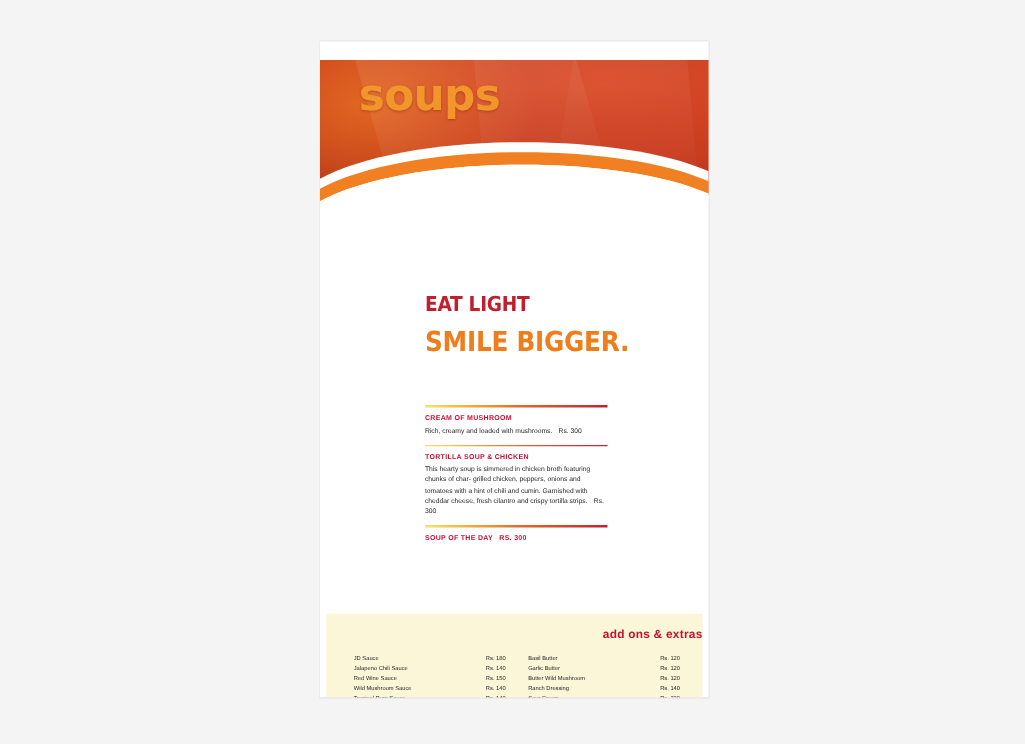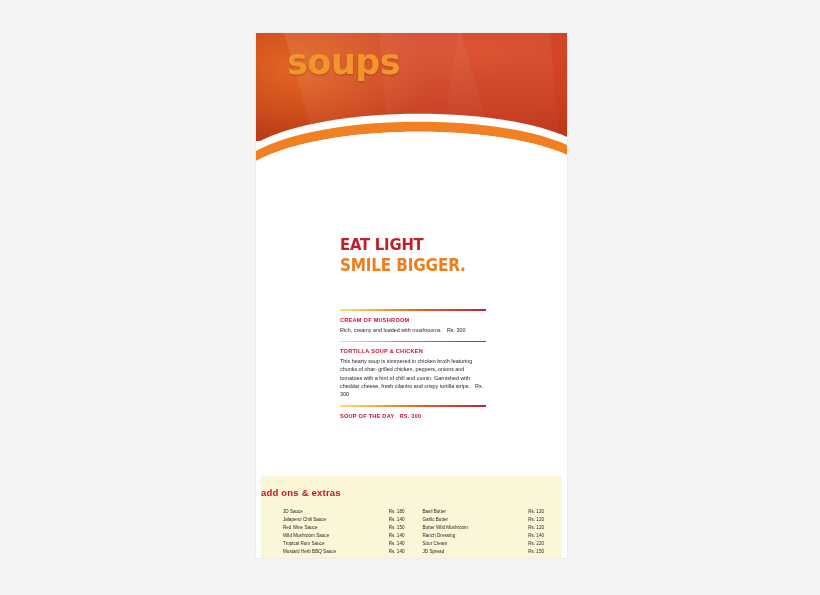--- a/index.html
+++ b/index.html
@@ -29,20 +29,21 @@
 
   
   .header {
     position: relative;
     width: 100%;
     height: 108px;
     overflow: hidden;
     background:
       radial-gradient(ellipse 150% 120% at 72% 18%,
           #d9441f 0%, #cf3d1c 22%, #c8381a 45%, #b83317 70%, #a82d14 100%);
+    margin-top: 15px;
   }
   .header .ray {
     position: absolute;
     top: -40px;
     width: 170px;
     height: 200px;
     background: linear-gradient(to bottom, rgba(255,255,255,0.10), rgba(255,255,255,0));
     transform-origin: 50% 0%;
     pointer-events: none;
   }
@@ -84,34 +85,34 @@
   
   .sheet-body {
     position: relative;
     padding: 0;
     background: #fff;
   }
 
   .tagline {
     position: absolute;
     left: 84px;
-    top: 95px;
+    top: 79px;
     font-family: "DejaVu Sans Condensed", "Liberation Sans Narrow", "Liberation Sans", sans-serif;
     font-weight: bold;
     font-size: 16.5px;
     line-height: 18px;
     letter-spacing: -0.2px;
   }
   .tagline .l1, .tagline .l2 { color: #c01f2e; display: block; }
   .tagline .l3 {
     color: #ef7d1c;
     display: block;
-    font-size: 17px;
+    font-size: 22px;
     line-height: 21px;
-    margin-top: 1px;
+    margin-top: 11px;
   }
 
   
   .rule {
     height: 1.5px;
     background: linear-gradient(to right, #f6e36a 0%, #f2b33a 22%, #e2622a 55%, #c42030 100%);
     border: 0;
     margin: 0;
   }
 
@@ -142,21 +143,21 @@
   
   .addons {
     position: absolute;
     left: 5px;
     top: 335px;
     width: 301px;
     height: 160px;
     background: #fbf6d8;
   }
   .addons-title {
-    text-align: left;
+    text-align: right;
     color: #c8102e;
     font-size: 9.5px;
     font-weight: bold;
     padding-top: 11px;
     letter-spacing: 0.2px;
   }
   .addons-cols {
     display: flex;
     gap: 18px;
     padding: 10px 18px 0 22px;

